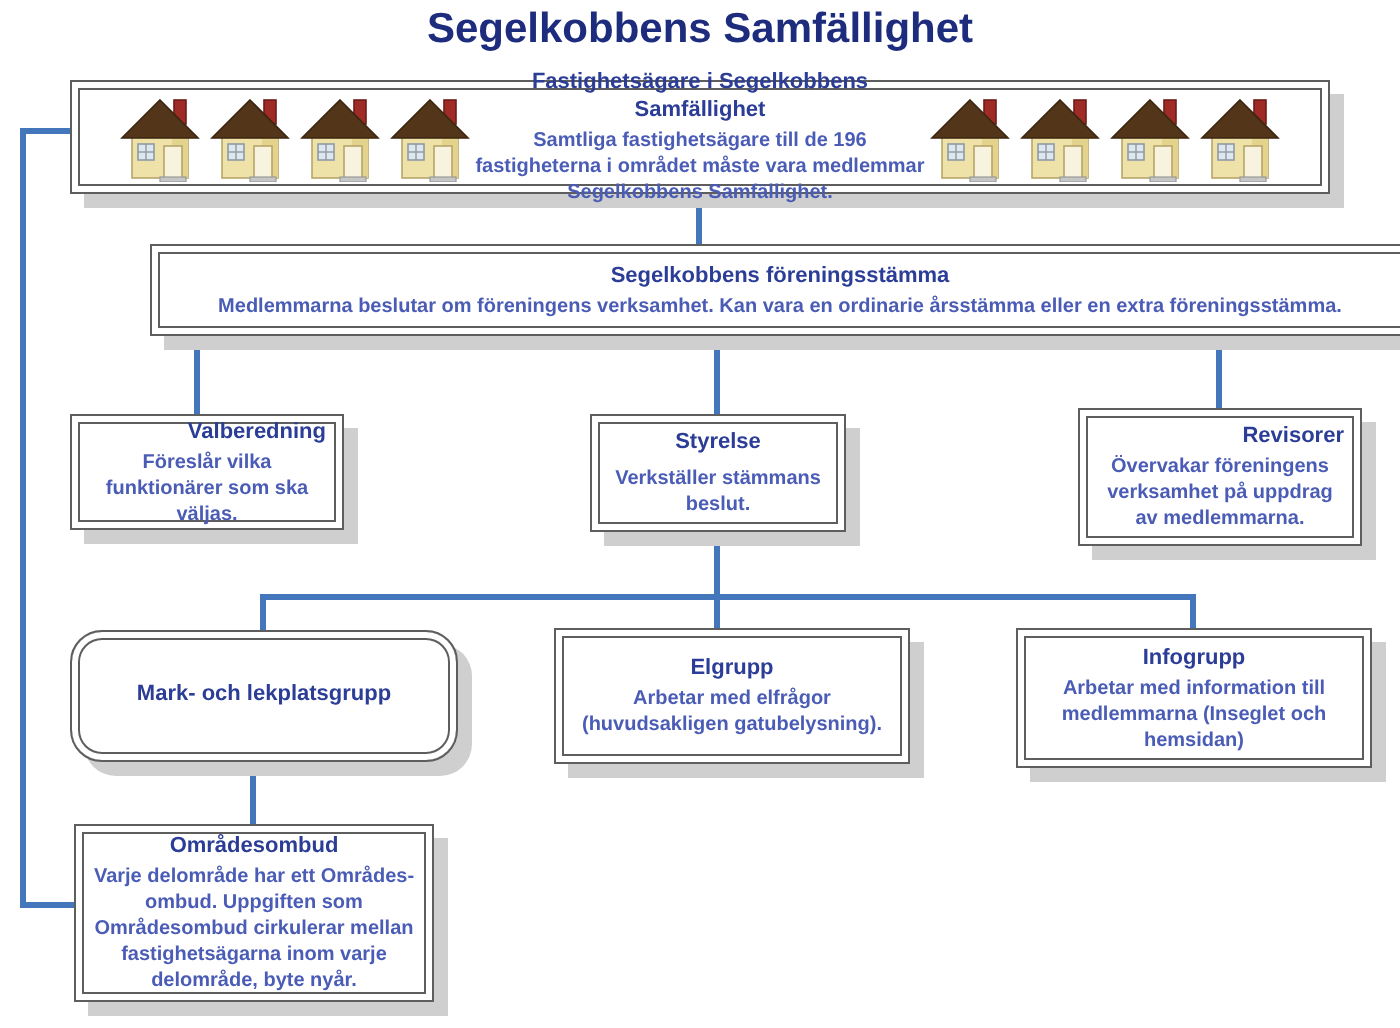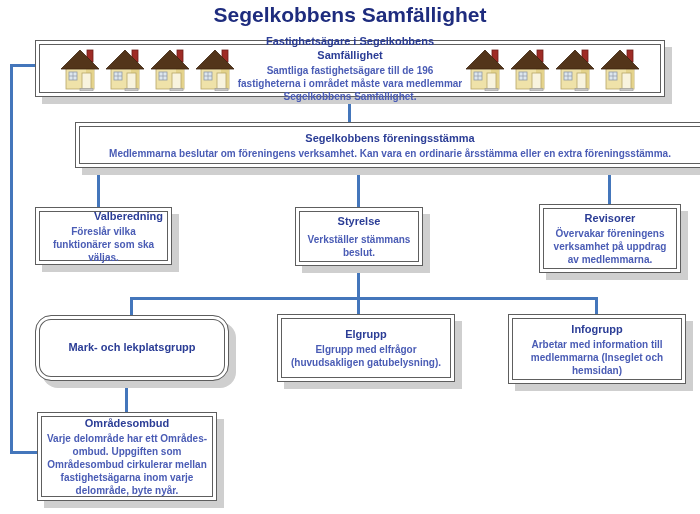--- a/index.html
+++ b/index.html
@@ -159,32 +159,32 @@
   <div class="node" style="left:35px;top:207px;width:137px;height:58px;align-items:flex-end;">
     <div class="hd">Valberedning</div>
     <div class="bd">Föreslår vilka funktionärer som ska väljas.</div>
   </div>
 
   <div class="node" style="left:295px;top:207px;width:128px;height:59px;justify-content:space-between;">
     <div class="hd">Styrelse</div>
     <div class="bd">Verkställer stämmans beslut.</div>
   </div>
 
-  <div class="node" style="left:539px;top:204px;width:142px;height:69px;">
+  <div class="node" style="left:539px;top:204px;width:142px;height:69px;align-items:flex-end;">
     <div class="hd">Revisorer</div>
     <div class="bd">Övervakar föreningens verksamhet på uppdrag av medlemmarna.</div>
   </div>
 
   <div class="node" style="left:35px;top:315px;width:194px;height:66px;border-radius:16px;">
     <div class="hd">Mark- och lekplatsgrupp</div>
   </div>
 
   <div class="node" style="left:277px;top:314px;width:178px;height:68px;">
     <div class="hd">Elgrupp</div>
-    <div class="bd">Elgrupp med elfrågor (huvudsakligen gatubelysning).</div>
+    <div class="bd">Arbetar med elfrågor (huvudsakligen gatubelysning).</div>
   </div>
 
   <div class="node" style="left:37px;top:412px;width:180px;height:89px;">
     <div class="hd">Områdesombud</div>
     <div class="bd">Varje delområde har ett Områdes­ombud. Uppgiften som Områdesombud cirkulerar mellan fastighetsägarna inom varje delområde, byte nyår.</div>
   </div>
 
   <div class="node" style="left:508px;top:314px;width:178px;height:70px;">
     <div class="hd">Infogrupp</div>
     <div class="bd">Arbetar med information till medlemmarna (Inseglet och hemsidan)</div>

